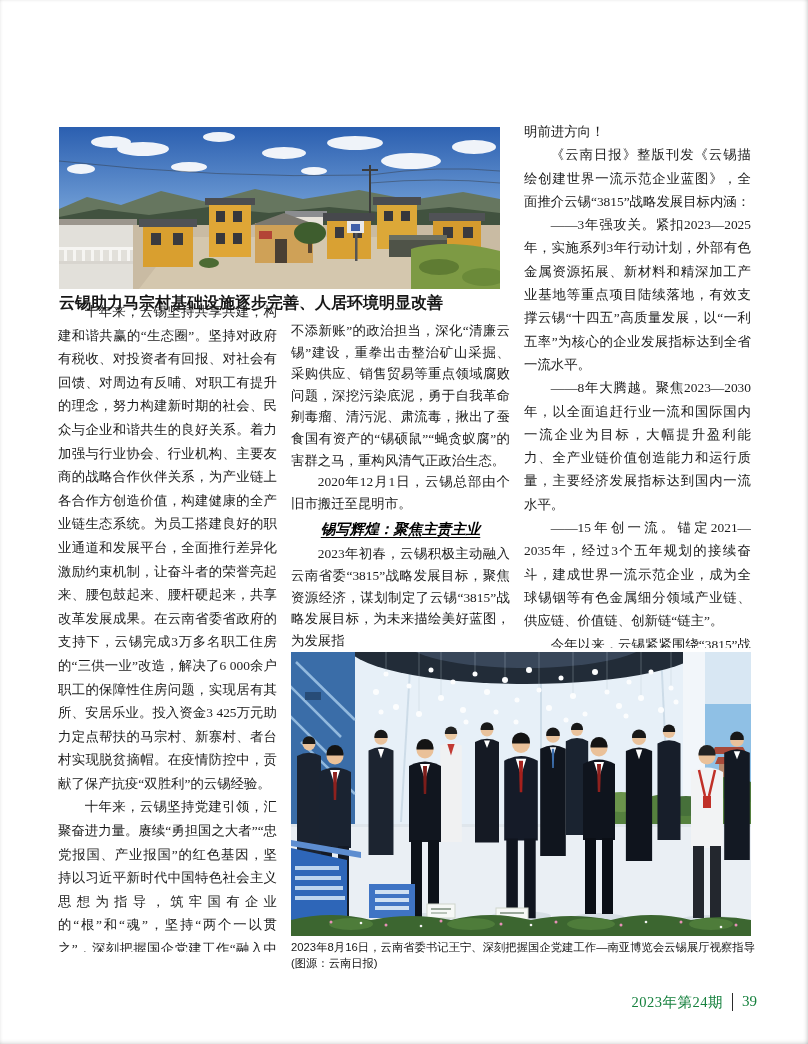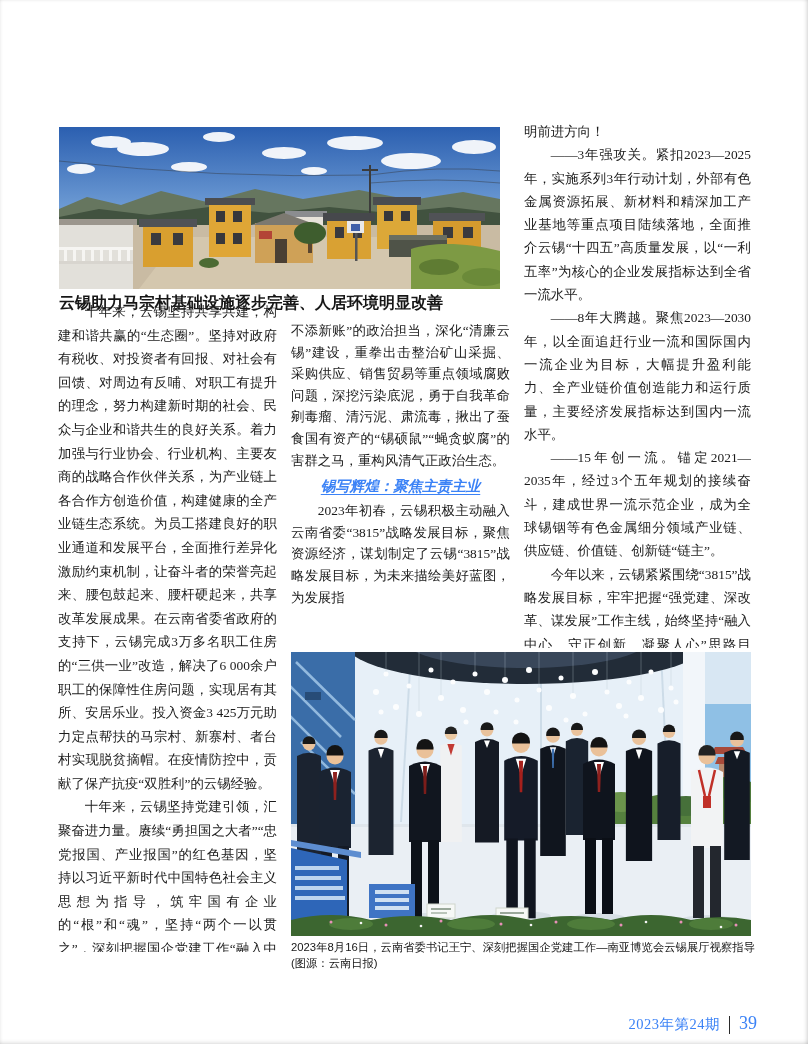--- a/index.html
+++ b/index.html
@@ -32,31 +32,31 @@
     font-size:13.4px; overflow:hidden;
   }
   .col p { margin:0; }
   .col p.indent { text-indent:2em; }
   .col1 { left:58px;  top:300px; width:219px; height:652px; line-height:23.6px; }
   .col2 { left:291px; top:320px; width:219px; height:331px; line-height:21.6px; }
   .col3 { left:524px; top:120px; width:227px; height:528px; line-height:23.3px; }
 
   .subhead {
     margin:3px 0 2px; text-align:center; font-weight:bold; font-style:italic;
-    font-size:14.5px; line-height:24px; color:#3b82f6;
+    font-size:14.5px; line-height:24px; color:#000000;
   }
   .subhead span { display:block; text-decoration:underline; text-underline-offset:3px; }
 
   .footer {
     position:absolute; right:51px; top:993px;
-    display:flex; align-items:flex-end; gap:9px; color:#3b82f6;
+    display:flex; align-items:flex-start; gap:9px; color:#15803d;
   }
   .footer .issue   { font-size:14.5px; letter-spacing:.5px; }
   .footer .sep     { width:1px; height:18px; background:#2a2a2a; }
-  .footer .pagenum { font-size:18px;margin-top:20px; }
+  .footer .pagenum { font-size:15px; }
 </style>
 </head>
 <body>
 
 <div class="page">
 
   <figure class="photo photo-village">
     <svg viewBox="0 0 441 162" preserveAspectRatio="none">
       <defs>
         <linearGradient id="sky" x1="0" y1="0" x2="0" y2="1">
@@ -142,29 +142,31 @@
   </figure>
   <div class="caption caption1">云锡助力马宗村基础设施逐步完善、人居环境明显改善</div>
 
   <div class="col col1">
     <p class="indent">十年来，云锡坚持共享共建，构建和谐共赢的“生态圈”。坚持对政府有税收、对投资者有回报、对社会有回馈、对周边有反哺、对职工有提升的理念，努力构建新时期的社会、民众与企业和谐共生的良好关系。着力加强与行业协会、行业机构、主要友商的战略合作伙伴关系，为产业链上各合作方创造价值，构建健康的全产业链生态系统。为员工搭建良好的职业通道和发展平台，全面推行差异化激励约束机制，让奋斗者的荣誉亮起来、腰包鼓起来、腰杆硬起来，共享改革发展成果。在云南省委省政府的支持下，云锡完成3万多名职工住房的“三供一业”改造，解决了6 000余户职工的保障性住房问题，实现居有其所、安居乐业。投入资金3 425万元助力定点帮扶的马宗村、新寨村、者台村实现脱贫摘帽。在疫情防控中，贡献了保产抗疫“双胜利”的云锡经验。</p>
     <p class="indent">十年来，云锡坚持党建引领，汇聚奋进力量。赓续“勇担国之大者”“忠党报国、产业报国”的红色基因，坚持以习近平新时代中国特色社会主义思想为指导，筑牢国有企业的“根”和“魂”，坚持“两个一以贯之”，深刻把握国企党建工作“融入中心、凝聚人心”的本质要求和核心价值，勇于自我革命、变革图强，不断凝聚发展共识，汇聚奋进力量，为企业高质量发展注入红色动能。面对党风廉政建设和反腐败斗争的巨大“亏空”，云锡痛定思痛，以“理旧账、还欠账，</p>
   </div>
 
   <div class="col col2">
     <p>不添新账”的政治担当，深化“清廉云锡”建设，重拳出击整治矿山采掘、采购供应、销售贸易等重点领域腐败问题，深挖污染底泥，勇于自我革命剜毒瘤、清污泥、肃流毒，揪出了蚕食国有资产的“锡硕鼠”“蝇贪蚁腐”的害群之马，重构风清气正政治生态。</p>
+    <p class="indent">2020年12月1日，云锡总部由个旧市搬迁至昆明市。</p>
     <h3 class="subhead">
       <span>锡写辉煌：聚焦主责主业</span>
     </h3>
     <p class="indent">2023年初春，云锡积极主动融入云南省委“3815”战略发展目标，聚焦资源经济，谋划制定了云锡“3815”战略发展目标，为未来描绘美好蓝图，为发展指</p>
   </div>
 
   <div class="col col3">
     <p>明前进方向！</p>
-    <p class="indent">——3年强攻关。紧扣2023—2025年，实施系列3年行动计划，外部有色金属资源拓展、新材料和精深加工产业基地等重点项目陆续落地，全面推介云锡“十四五”高质量发展，以“一利五率”为核心的企业发展指标达到全省一流水平。</p>
+    <p class="indent">《云南日报》整版刊发《云锡描绘创建世界一流示范企业蓝图》，全面推介云锡“3815”战略发展目标内涵：</p>
+    <p class="indent">——3年强攻关。紧扣2023—2025年，实施系列3年行动计划，外部有色金属资源拓展、新材料和精深加工产业基地等重点项目陆续落地，有效支撑云锡“十四五”高质量发展，以“一利五率”为核心的企业发展指标达到全省一流水平。</p>
     <p class="indent">——8年大腾越。聚焦2023—2030年，以全面追赶行业一流和国际国内一流企业为目标，大幅提升盈利能力、全产业链价值创造能力和运行质量，主要经济发展指标达到国内一流水平。</p>
     <p class="indent">——15年创一流。锚定2021—2035年，经过3个五年规划的接续奋斗，建成世界一流示范企业，成为全球锡铟等有色金属细分领域产业链、供应链、价值链、创新链“链主”。</p>
     <p class="indent">今年以来，云锡紧紧围绕“3815”战略发展目标，牢牢把握“强党建、深改革、谋发展”工作主线，始终坚持“融入中心、守正创新、凝聚人心”思路目标。融入中心聚势赋能，实施“四项目”，积</p>
   </div>
 
   <figure class="photo photo-expo">
     <svg viewBox="0 0 460 284" preserveAspectRatio="none">
       <rect width="460" height="284" fill="#d8e7f3"></rect>
       <rect x="64" y="0" width="336" height="176" fill="#e7f0f8"></rect>
       <g stroke="#c3d4e2" stroke-width="2" opacity="0.7">

